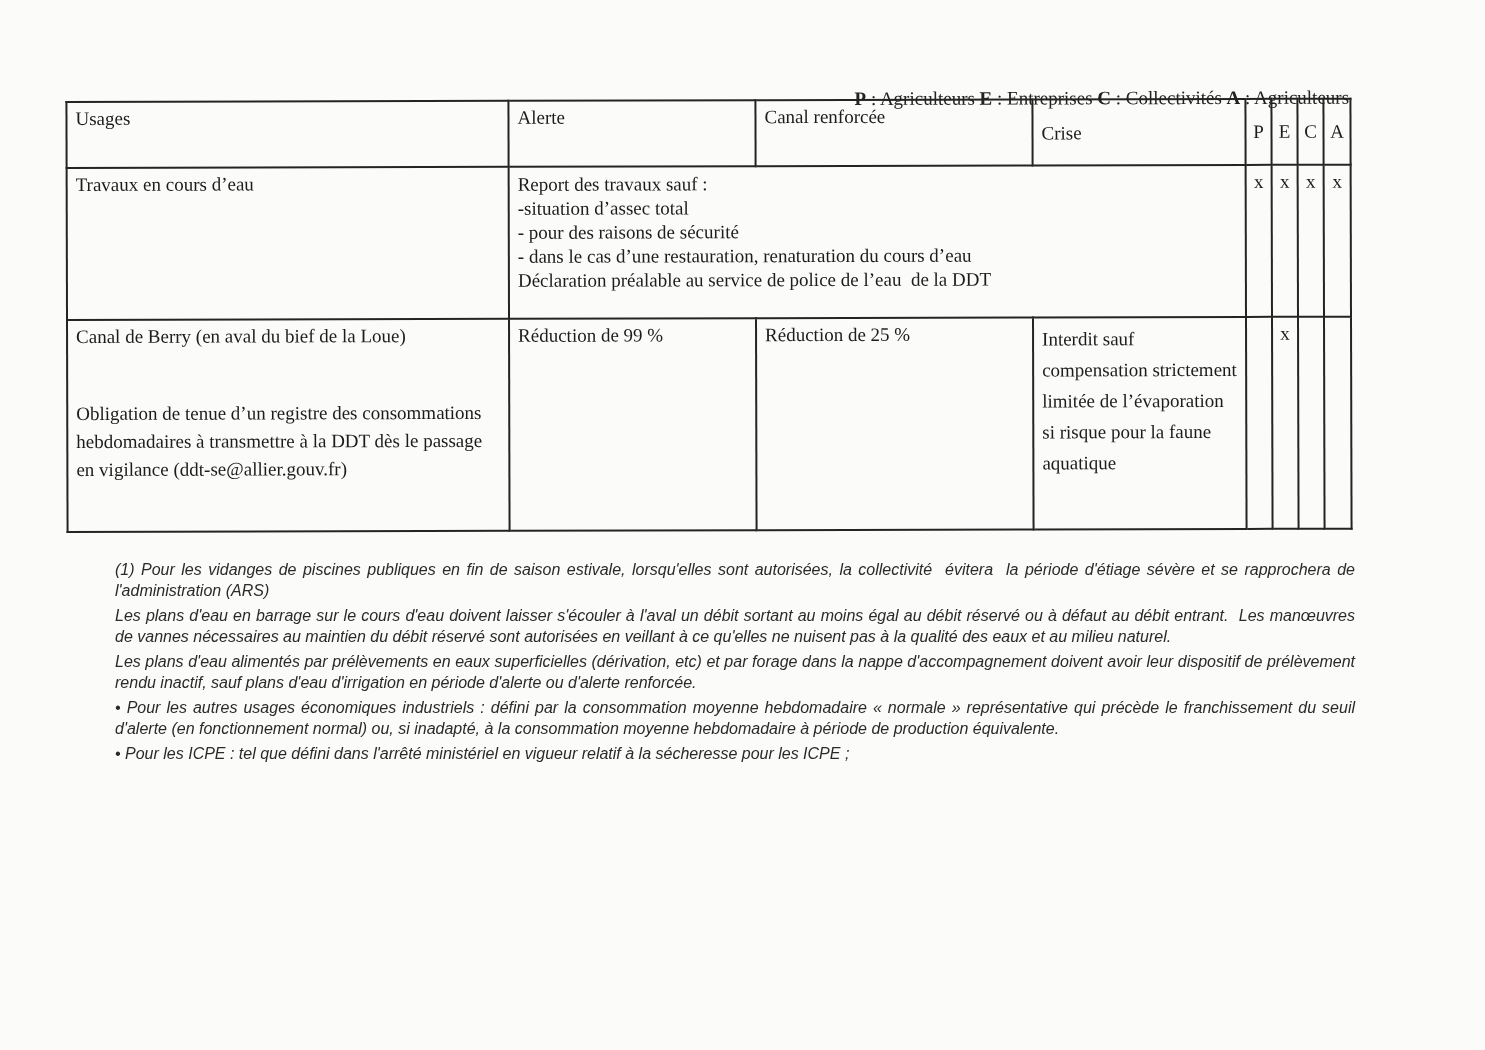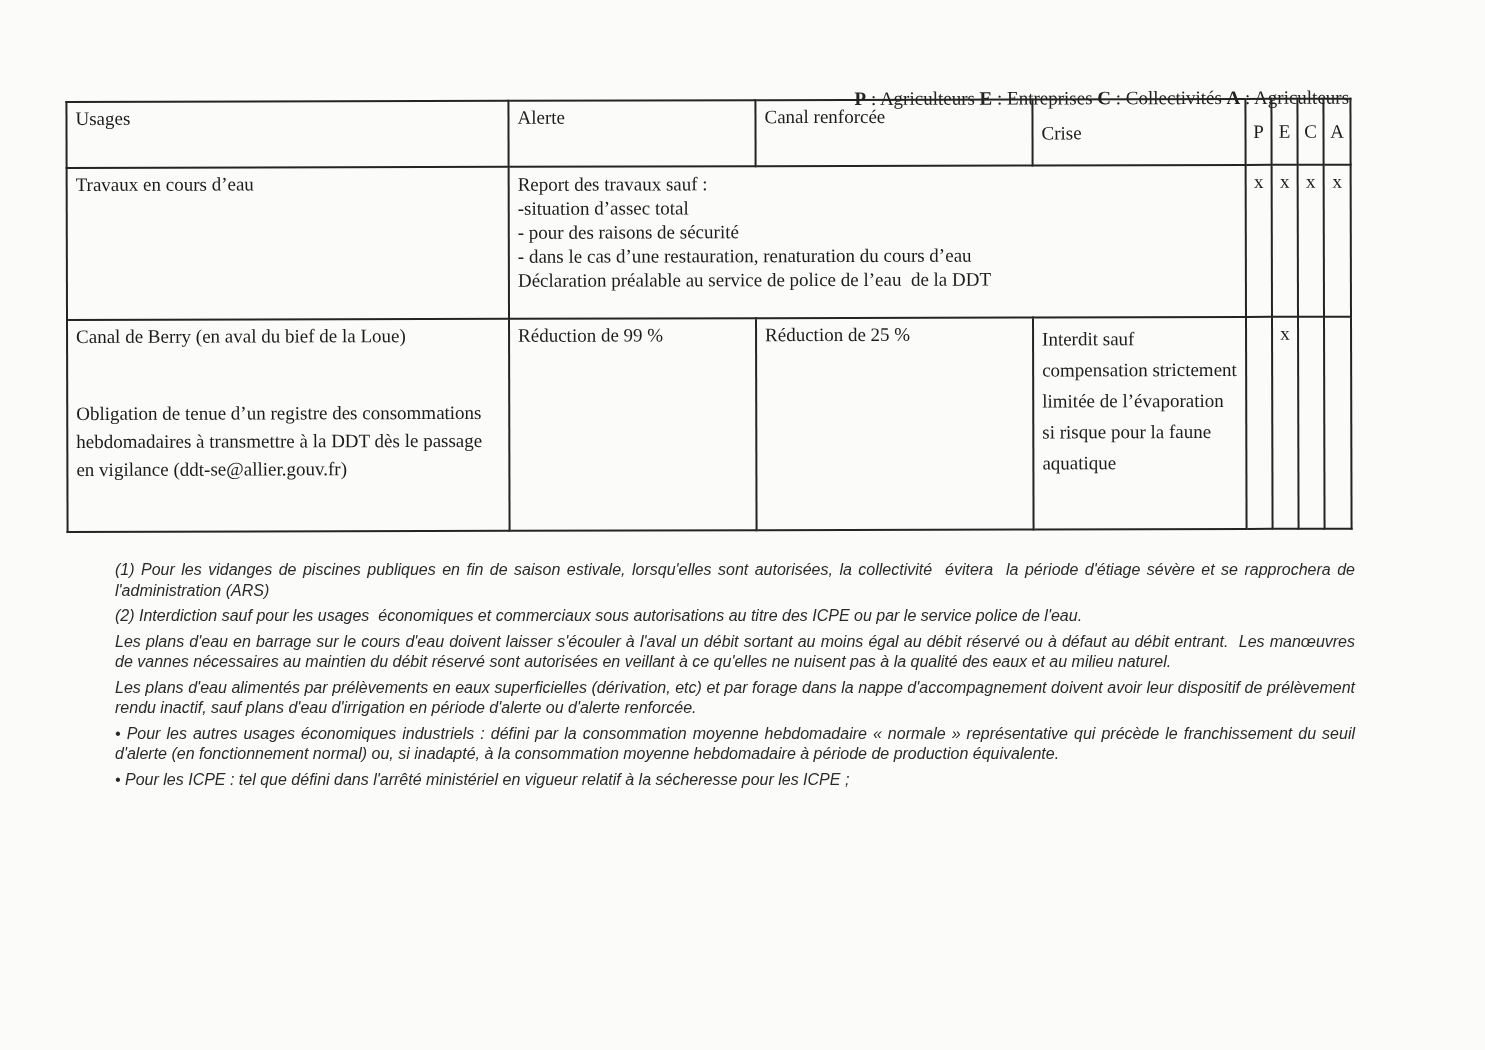--- a/index.html
+++ b/index.html
@@ -104,18 +104,17 @@
       <td class="sm">x</td>
       <td class="sm"></td>
       <td class="sm"></td>
     </tr>
   </tbody>
     </table>
 </div>
 
 <div class="footnotes">
   <p>(1) Pour les vidanges de piscines publiques en fin de saison estivale, lorsqu'elles sont autorisées, la collectivité  évitera  la période d'étiage sévère et se rapprochera de l'administration (ARS)</p>
-  <p>(2) Interdiction sauf pour les usages  économiques et commerciaux sous autorisations au titre des ICPE ou par le service police de l'eau.</p>
   <p>Les plans d'eau en barrage sur le cours d'eau doivent laisser s'écouler à l'aval un débit sortant au moins égal au débit réservé ou à défaut au débit entrant.  Les manœuvres de vannes nécessaires au maintien du débit réservé sont autorisées en veillant à ce qu'elles ne nuisent pas à la qualité des eaux et au milieu naturel.</p>
   <p>Les plans d'eau alimentés par prélèvements en eaux superficielles (dérivation, etc) et par forage dans la nappe d'accompagnement doivent avoir leur dispositif de prélèvement rendu inactif, sauf plans d'eau d'irrigation en période d'alerte ou d'alerte renforcée.</p>
   <p>• Pour les autres usages économiques industriels : défini par la consommation moyenne hebdomadaire « normale » représentative qui précède le franchissement du seuil d'alerte (en fonctionnement normal) ou, si inadapté, à la consommation moyenne hebdomadaire à période de production équivalente.</p>
   <p>• Pour les ICPE : tel que défini dans l'arrêté ministériel en vigueur relatif à la sécheresse pour les ICPE ;</p>
 </div>
 
 </body></html>

